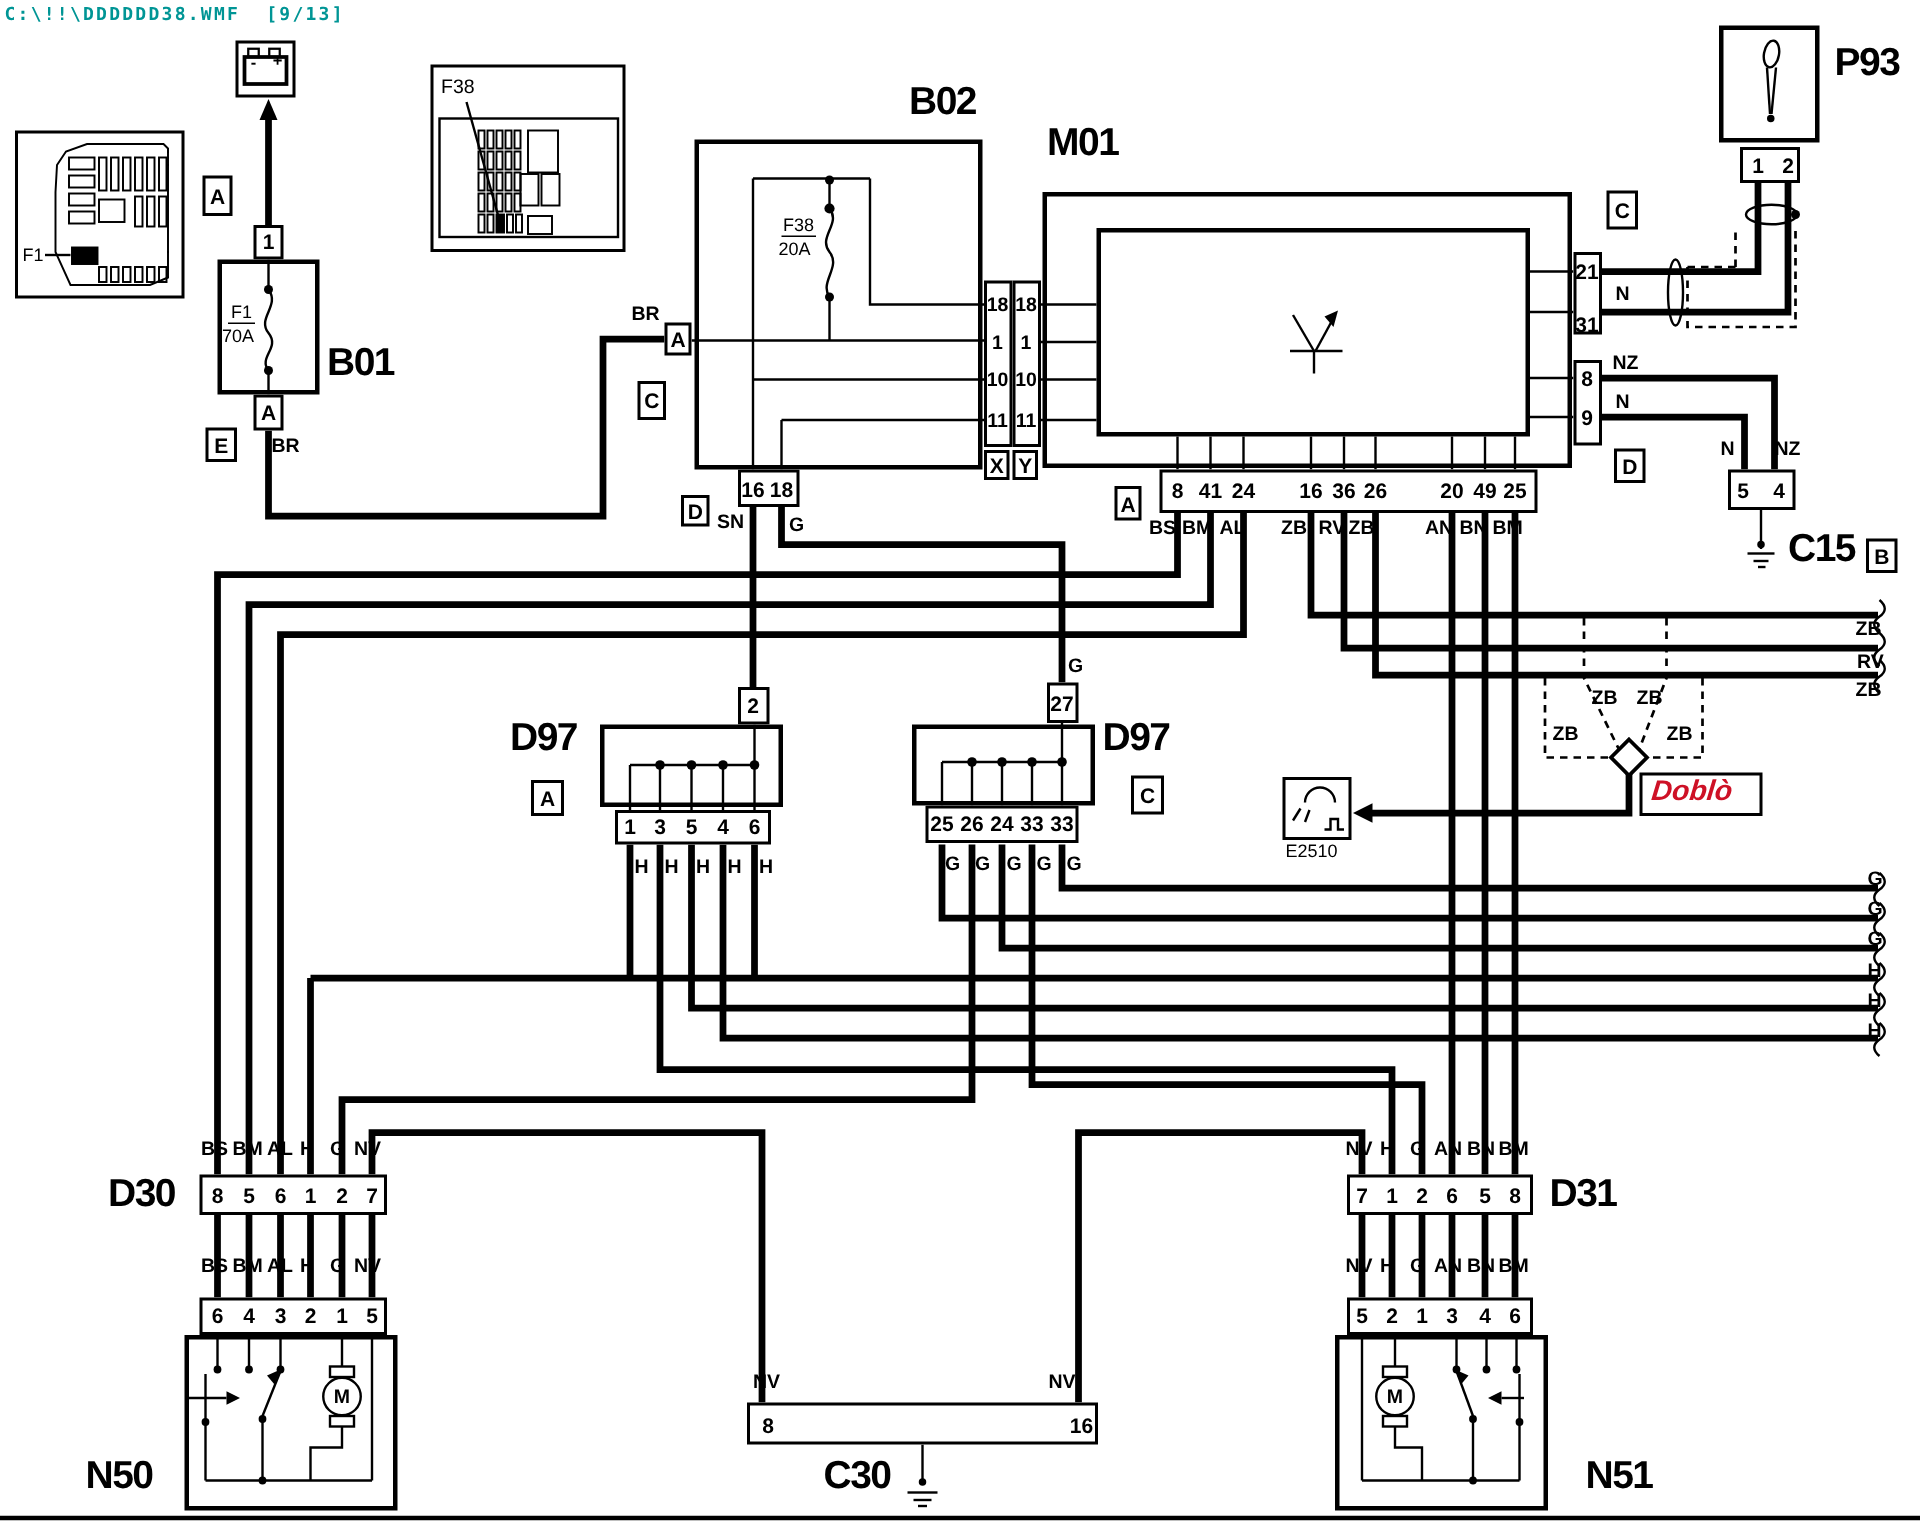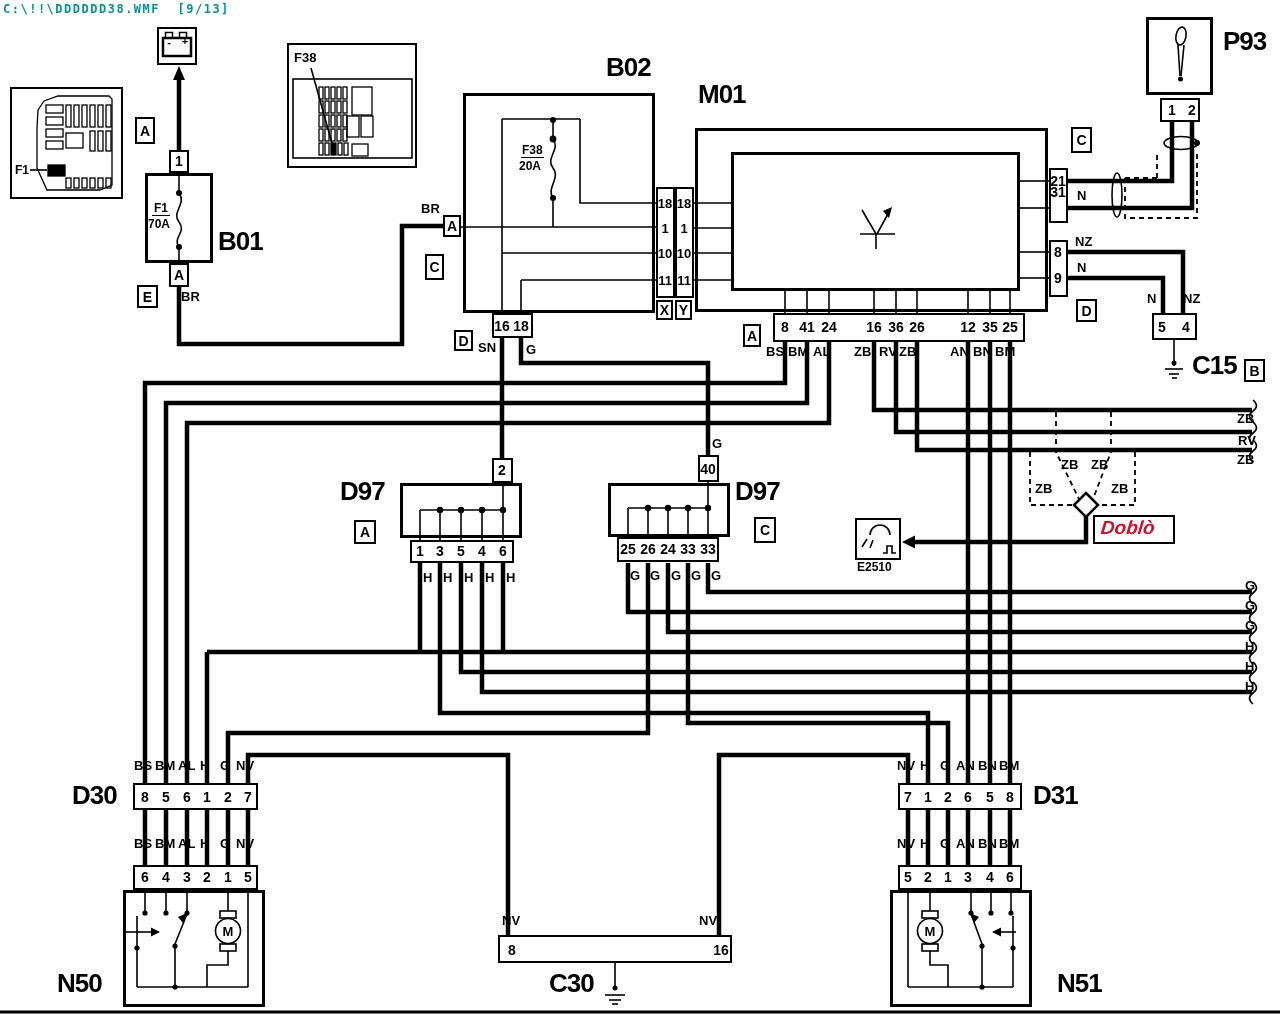--- a/index.html
+++ b/index.html
@@ -8,21 +8,21 @@
   svg.layer{position:absolute;left:0;top:0;z-index:1;}
   .box{position:absolute;border:3px solid #000;box-sizing:border-box;background:transparent;z-index:2;}
   .thinbox{position:absolute;border:2px solid #000;box-sizing:border-box;background:transparent;z-index:2;}
   .strip{position:absolute;border:2px solid #000;box-sizing:border-box;background:#fff;z-index:2;}
   .code{position:absolute;border:2px solid #000;box-sizing:border-box;background:#fff;z-index:3;
         display:flex;align-items:center;justify-content:center;font-weight:bold;font-size:14px;}
   .pn{position:absolute;z-index:4;font-weight:bold;font-size:14px;transform:translate(-50%,-50%);white-space:nowrap;}
   .sign{position:absolute;z-index:4;font-weight:bold;font-size:11px;transform:translate(-50%,-50%);}
   .wl{position:absolute;z-index:4;font-weight:bold;font-size:13px;white-space:nowrap;}
   .cl{position:absolute;z-index:4;font-weight:bold;font-size:26px;letter-spacing:-1px;white-space:nowrap;}
-  .sl{position:absolute;z-index:4;font-weight:bold;font-size:12px;white-space:nowrap;}
+  .sl{position:absolute;z-index:4;font-weight:normal;font-size:12px;white-space:nowrap;}
   .title{position:absolute;left:3px;top:2px;z-index:5;font-family:"DejaVu Sans Mono",monospace;
          font-weight:bold;font-size:12px;color:#009595;letter-spacing:1.5px;white-space:pre;}
   .logo{position:absolute;z-index:4;font-weight:bold;font-style:italic;font-size:19px;
         color:#ce1126;transform:skewX(-6deg);white-space:nowrap;}
 </style>
 </head>
 <body>
 
 <svg class="layer" width="1280" height="1024" viewBox="0 0 1280 1024">
 
@@ -445,43 +445,43 @@
 <span class="pn" style="left:665px;top:228px;font-size:13px">1</span>
 <span class="pn" style="left:665px;top:253px;font-size:13px">10</span>
 <span class="pn" style="left:665px;top:280px;font-size:13px">11</span>
 <span class="pn" style="left:684px;top:203px;font-size:13px">18</span>
 <span class="pn" style="left:684px;top:228px;font-size:13px">1</span>
 <span class="pn" style="left:684px;top:253px;font-size:13px">10</span>
 <span class="pn" style="left:684px;top:280px;font-size:13px">11</span>
 <span class="pn" style="left:502px;top:326px">16</span>
 <span class="pn" style="left:521px;top:326px">18</span>
 <span class="pn" style="left:1058px;top:181px">21</span>
-<span class="pn" style="left:1058px;top:192px">31</span>
+<span class="pn" style="left:1058px;top:216px">31</span>
 <span class="pn" style="left:1058px;top:252px">8</span>
 <span class="pn" style="left:1058px;top:278px">9</span>
 <span class="pn" style="left:785px;top:327px">8</span>
 <span class="pn" style="left:807px;top:327px">41</span>
 <span class="pn" style="left:829px;top:327px">24</span>
 <span class="pn" style="left:874px;top:327px">16</span>
 <span class="pn" style="left:896px;top:327px">36</span>
 <span class="pn" style="left:917px;top:327px">26</span>
-<span class="pn" style="left:968px;top:327px">12</span>
-<span class="pn" style="left:990px;top:327px">35</span>
+<span class="pn" style="left:968px;top:327px">20</span>
+<span class="pn" style="left:990px;top:327px">49</span>
 <span class="pn" style="left:1010px;top:327px">25</span>
 <span class="pn" style="left:1172px;top:110px">1</span>
 <span class="pn" style="left:1192px;top:110px">2</span>
 <span class="pn" style="left:1162px;top:327px">5</span>
 <span class="pn" style="left:1186px;top:327px">4</span>
 <span class="pn" style="left:502px;top:470px">2</span>
 <span class="pn" style="left:420px;top:551px">1</span>
 <span class="pn" style="left:440px;top:551px">3</span>
 <span class="pn" style="left:461px;top:551px">5</span>
 <span class="pn" style="left:482px;top:551px">4</span>
 <span class="pn" style="left:503px;top:551px">6</span>
-<span class="pn" style="left:708px;top:469px">40</span>
+<span class="pn" style="left:708px;top:469px">27</span>
 <span class="pn" style="left:628px;top:549px">25</span>
 <span class="pn" style="left:648px;top:549px">26</span>
 <span class="pn" style="left:668px;top:549px">24</span>
 <span class="pn" style="left:688px;top:549px">33</span>
 <span class="pn" style="left:708px;top:549px">33</span>
 <span class="pn" style="left:145px;top:797px">8</span>
 <span class="pn" style="left:166px;top:797px">5</span>
 <span class="pn" style="left:187px;top:797px">6</span>
 <span class="pn" style="left:207px;top:797px">1</span>
 <span class="pn" style="left:228px;top:797px">2</span>

